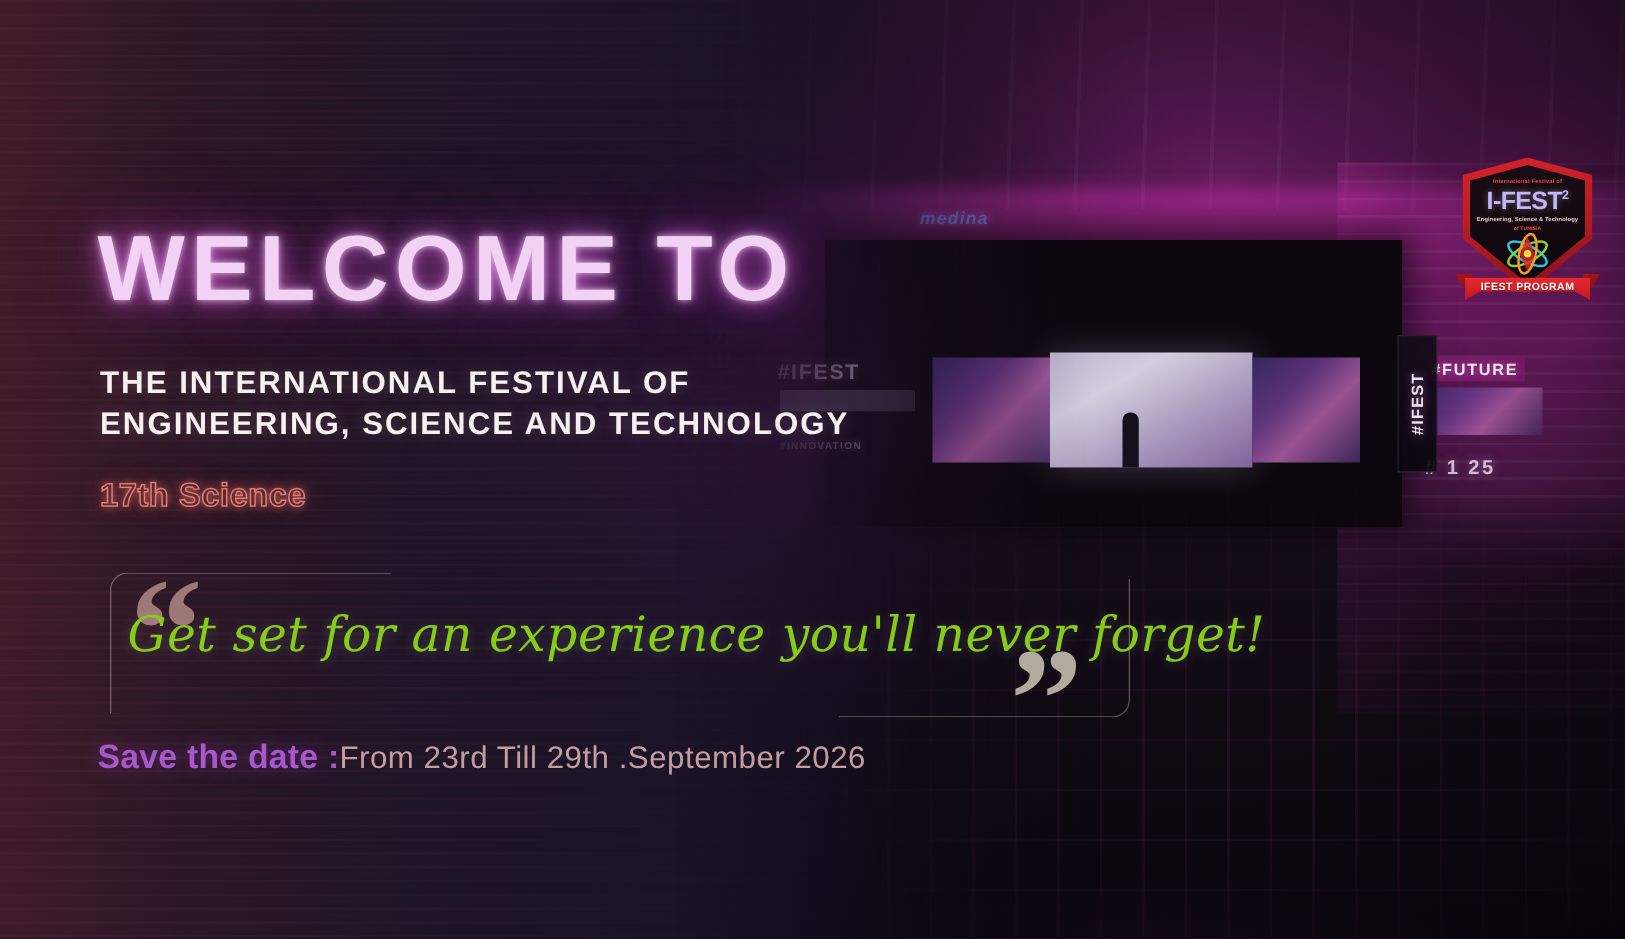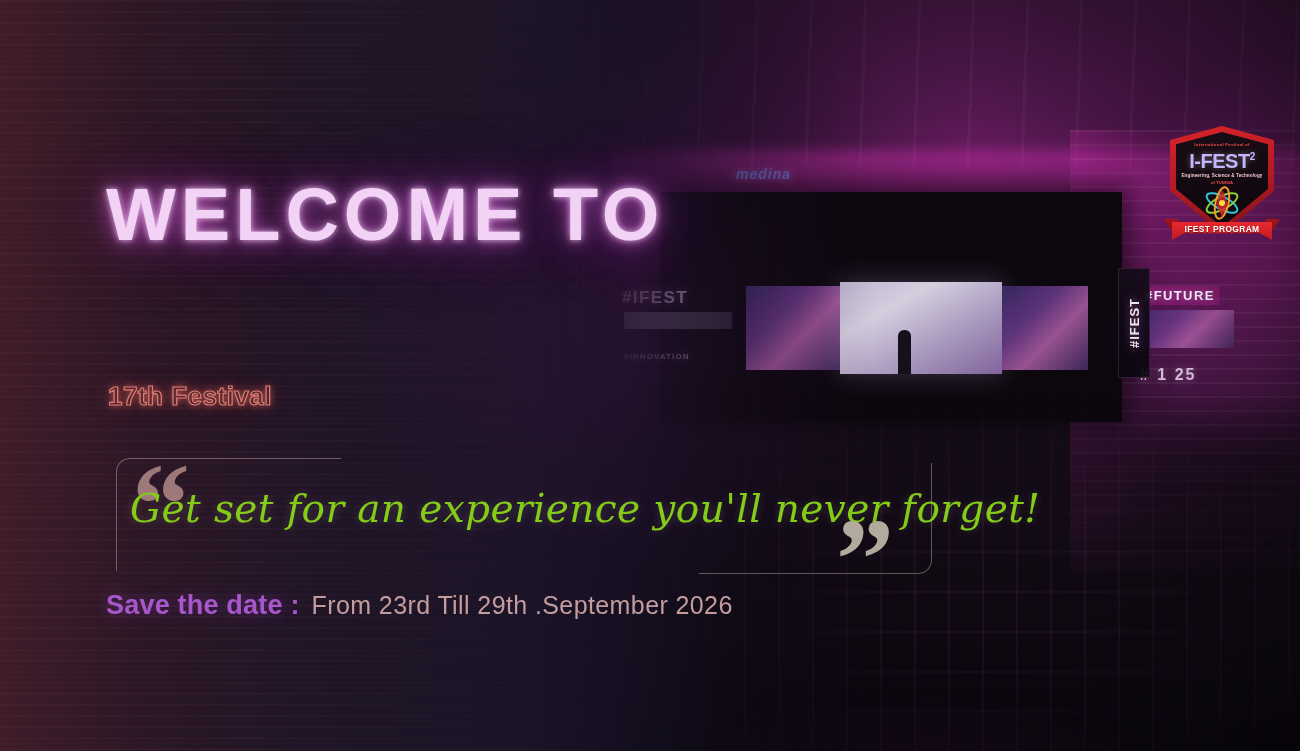--- a/index.html
+++ b/index.html
@@ -171,21 +171,21 @@
   }
   .photo-vignette {
     position: absolute; inset: 0;
     background: radial-gradient(75% 70% at 55% 45%, rgba(0,0,0,0) 40%, rgba(6,4,9,0.55) 85%, rgba(4,2,6,0.8) 100%);
   }
 
   
   .content {
     position: absolute;
     left: 78px; top: 0;
-    width: 860px; height: 751px; margin-left: 28px;
+    width: 860px; height: 751px;
   }
 
   .welcome {
     position: absolute; left: 0; top: 178px;
     font-size: 74px;
     font-weight: 800;
     letter-spacing: 5px;
     color: #f2d2f5;
     text-shadow:
       0 0 6px rgba(244,206,248,0.85),
@@ -263,21 +263,21 @@
     font-style: italic;
     font-size: 39px;
     color: #84cc16;
     letter-spacing: 0.4px;
     text-shadow: 0 1px 10px rgba(255,255,255,0.18);
     white-space: nowrap;
   }
 
   .savedate {
     position: absolute; left: 0; top: 590px;
-    display: flex; align-items: baseline; gap: 12px;
+    display: flex; align-items: baseline; gap: 0;
   }
   .savedate-label {
     font-size: 27px;
     font-weight: 800;
     letter-spacing: 0.2px;
     color: #a757c9;
     text-shadow: 0 0 16px rgba(160,70,200,0.45);
   }
   .savedate-value {
     font-size: 25px;
@@ -403,22 +403,23 @@
     <div class="seats">
       <div class="seat-rows"></div>
     </div>
     <div class="photo-vignette"></div>
   </div>
 
   <div class="content">
 
     <div class="welcome">WELCOME TO</div>
 
-
-    <div class="edition">17th Festival</div>
+    <div class="subtitle">THE INTERNATIONAL FESTIVAL OF ENGINEERING, SCIENCE AND TECHNOLOGY</div>
+
+    <div class="edition">17th Science</div>
 
     <div class="quote-block">
       <div class="bracket-left"></div>
       <div class="bracket-right"></div>
       <div class="qmark qmark-open">“</div>
       <div class="quote-text">Get set for an experience you'll never forget!</div>
       <div class="qmark qmark-close">”</div>
     </div>
 
     <div class="savedate">

